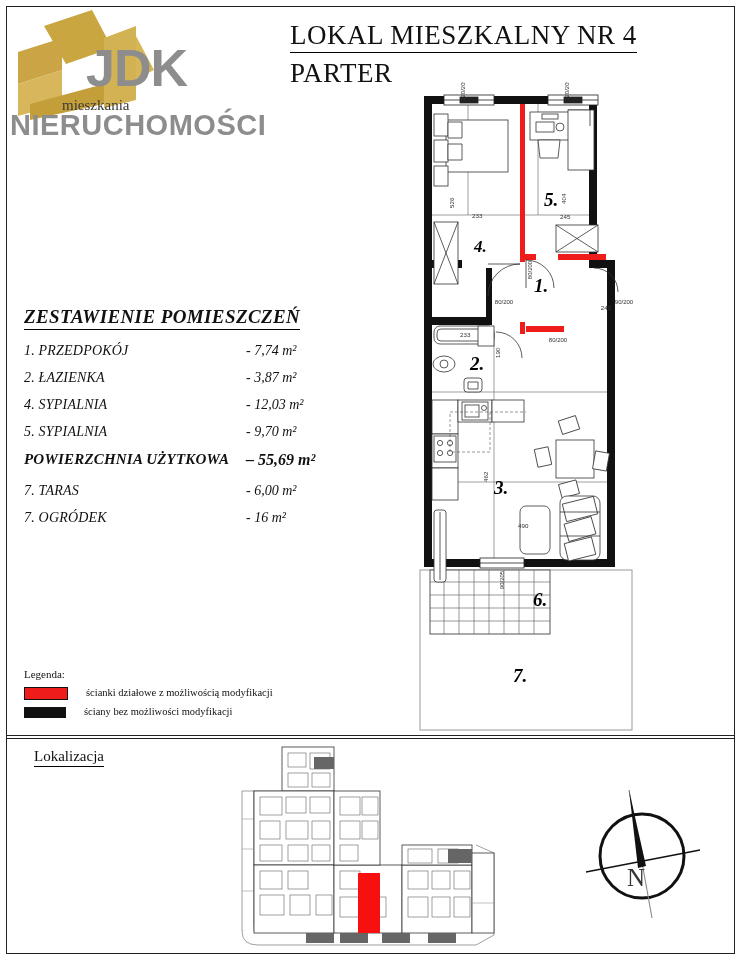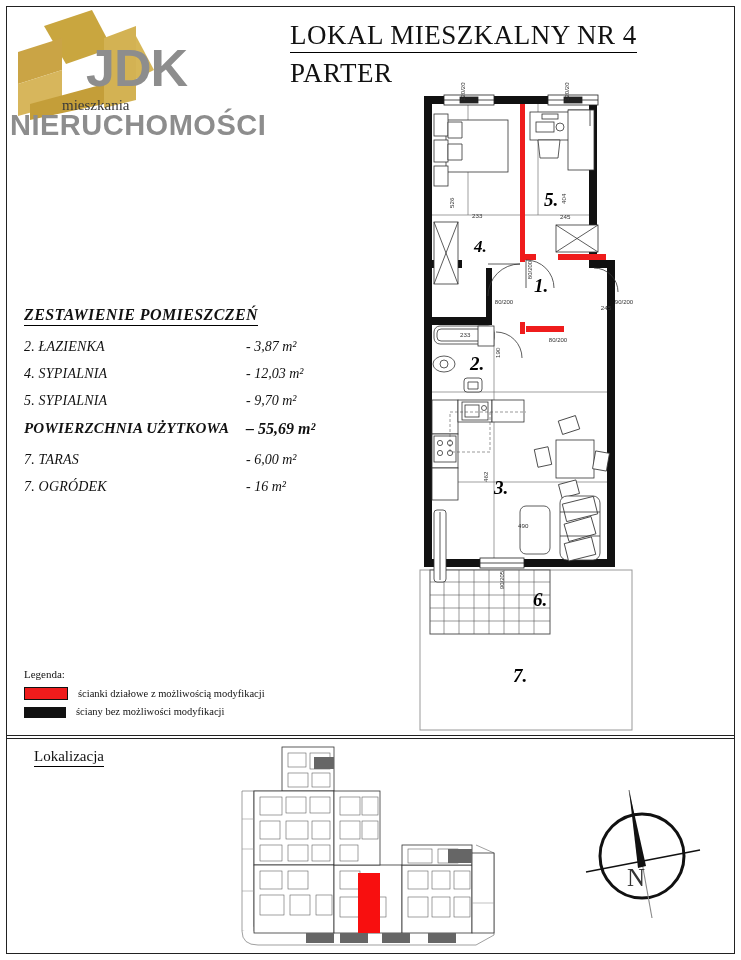--- a/index.html
+++ b/index.html
@@ -42,34 +42,34 @@
     font-family:"Liberation Serif",serif;font-size:27px;letter-spacing:0.5px;
     border-bottom:1.5px solid #000;display:inline-block;padding-bottom:1px;
   }
   .title2{
     font-family:"Liberation Serif",serif;font-size:27px;margin-top:5px;letter-spacing:0.5px;
   }
 
   
   .schedule{position:absolute;left:24px;top:306px;width:320px;}
   .sched-head{
-    font-style:italic;font-weight:bold;font-size:16px;letter-spacing:0.4px;
+    font-style:italic;font-weight:bold;font-size:19px;letter-spacing:0.4px;
     border-bottom:1.2px solid #000;display:inline-block;padding-bottom:1px;
     margin-bottom:13px;
   }
   .sched-row{display:flex;font-style:italic;font-size:14px;margin-bottom:11px;}
   .sched-row .nm{width:222px;letter-spacing:0.2px;}
   .sched-row .vl{width:95px;}
   .sched-row.total{font-weight:bold;font-size:15px;margin-top:6px;margin-bottom:14px;}
   .sched-row.total .vl{font-size:16px;}
 
   
   .legend{position:absolute;left:24px;top:668px;width:250px;}
   .legend-title{font-family:"Liberation Serif",serif;font-size:11px;margin-bottom:6px;}
-  .legend-row{display:flex;align-items:flex-end;margin-bottom:5px;}
+  .legend-row{display:flex;align-items:center;margin-bottom:5px;gap:8px;}
   .swatch{width:42px;height:11px;flex:none;margin-right:10px;margin-top:1px;}
   .sw-red{background:#ef1c1c;border:1px solid #111;}
   .sw-black{background:#111;}
   .legend-label{font-size:10.5px;line-height:1.25;font-family:"Liberation Serif",serif;}
 
   
   .loc-title{
     position:absolute;left:34px;top:748px;
     font-family:"Liberation Serif",serif;font-size:15px;
     border-bottom:1.2px solid #000;padding-bottom:1px;
@@ -115,20 +115,24 @@
   </div>
 
   <div class="title-wrap">
     <div><span class="title1">LOKAL MIESZKALNY NR 4</span></div>
     <div class="title2">PARTER</div>
   </div>
 
   <div class="schedule">
     <div class="sched-head">ZESTAWIENIE POMIESZCZEŃ</div>
 
+    <div class="sched-row">
+      <span class="nm">1. PRZEDPOKÓJ</span>
+      <span class="vl">-  7,74 m²</span>
+    </div>
     <div class="sched-row">
       <span class="nm">2. ŁAZIENKA</span>
       <span class="vl">-  3,87 m²</span>
     </div>
     <div class="sched-row">
       <span class="nm">4. SYPIALNIA</span>
       <span class="vl">-  12,03 m²</span>
     </div>
     <div class="sched-row">
       <span class="nm">5. SYPIALNIA</span>

